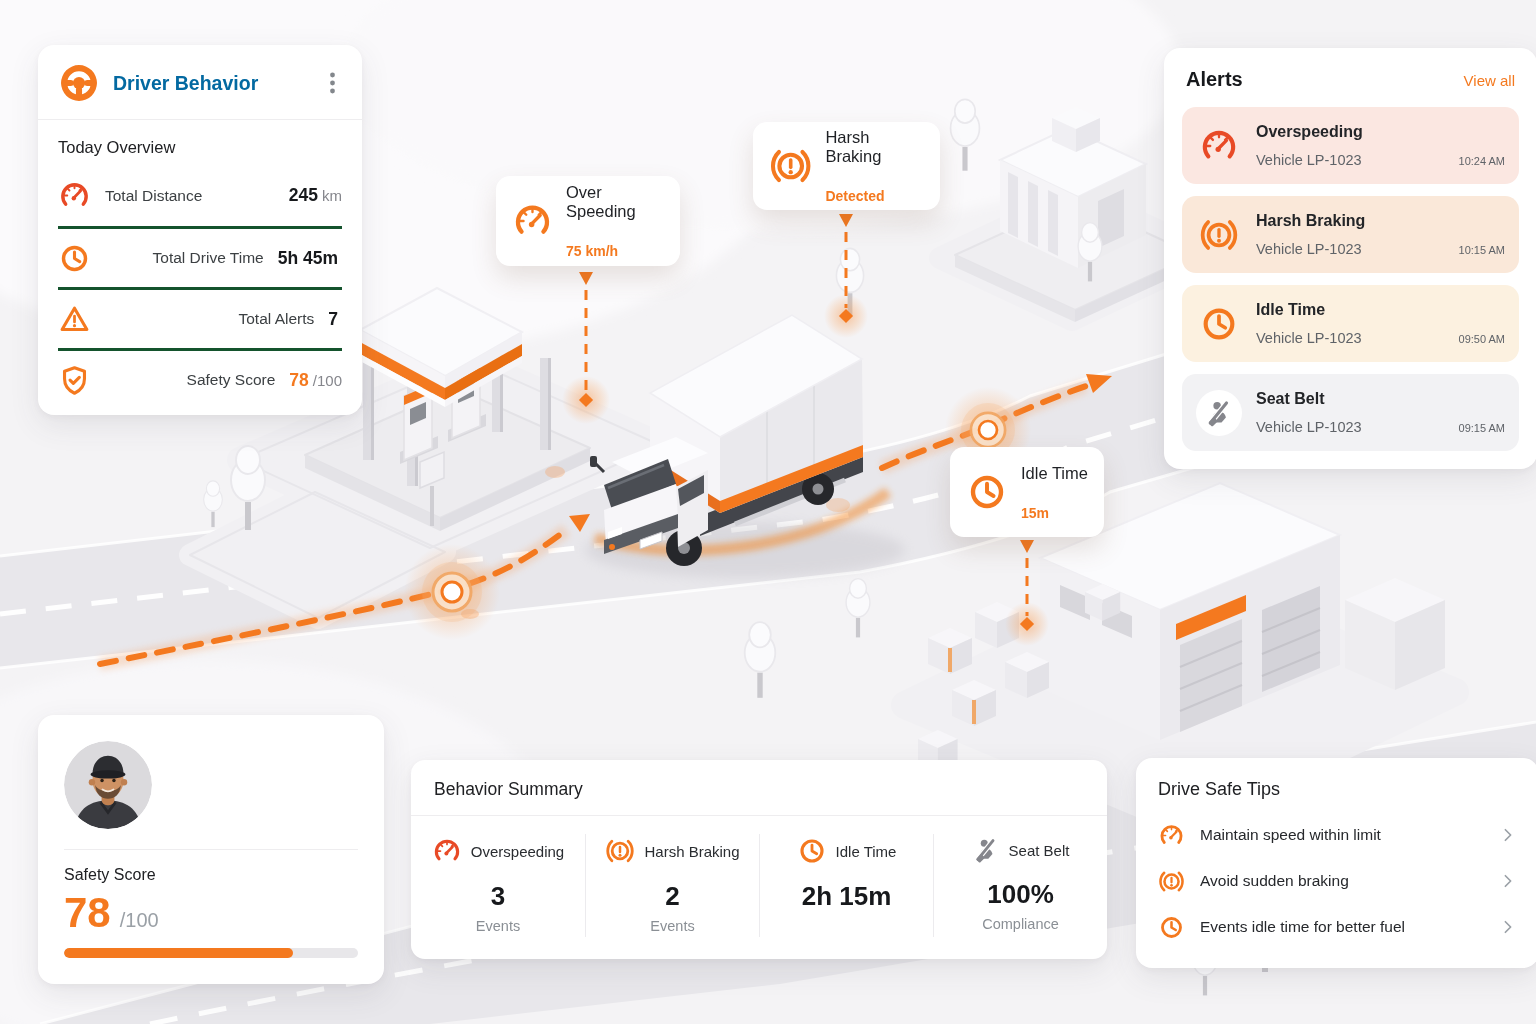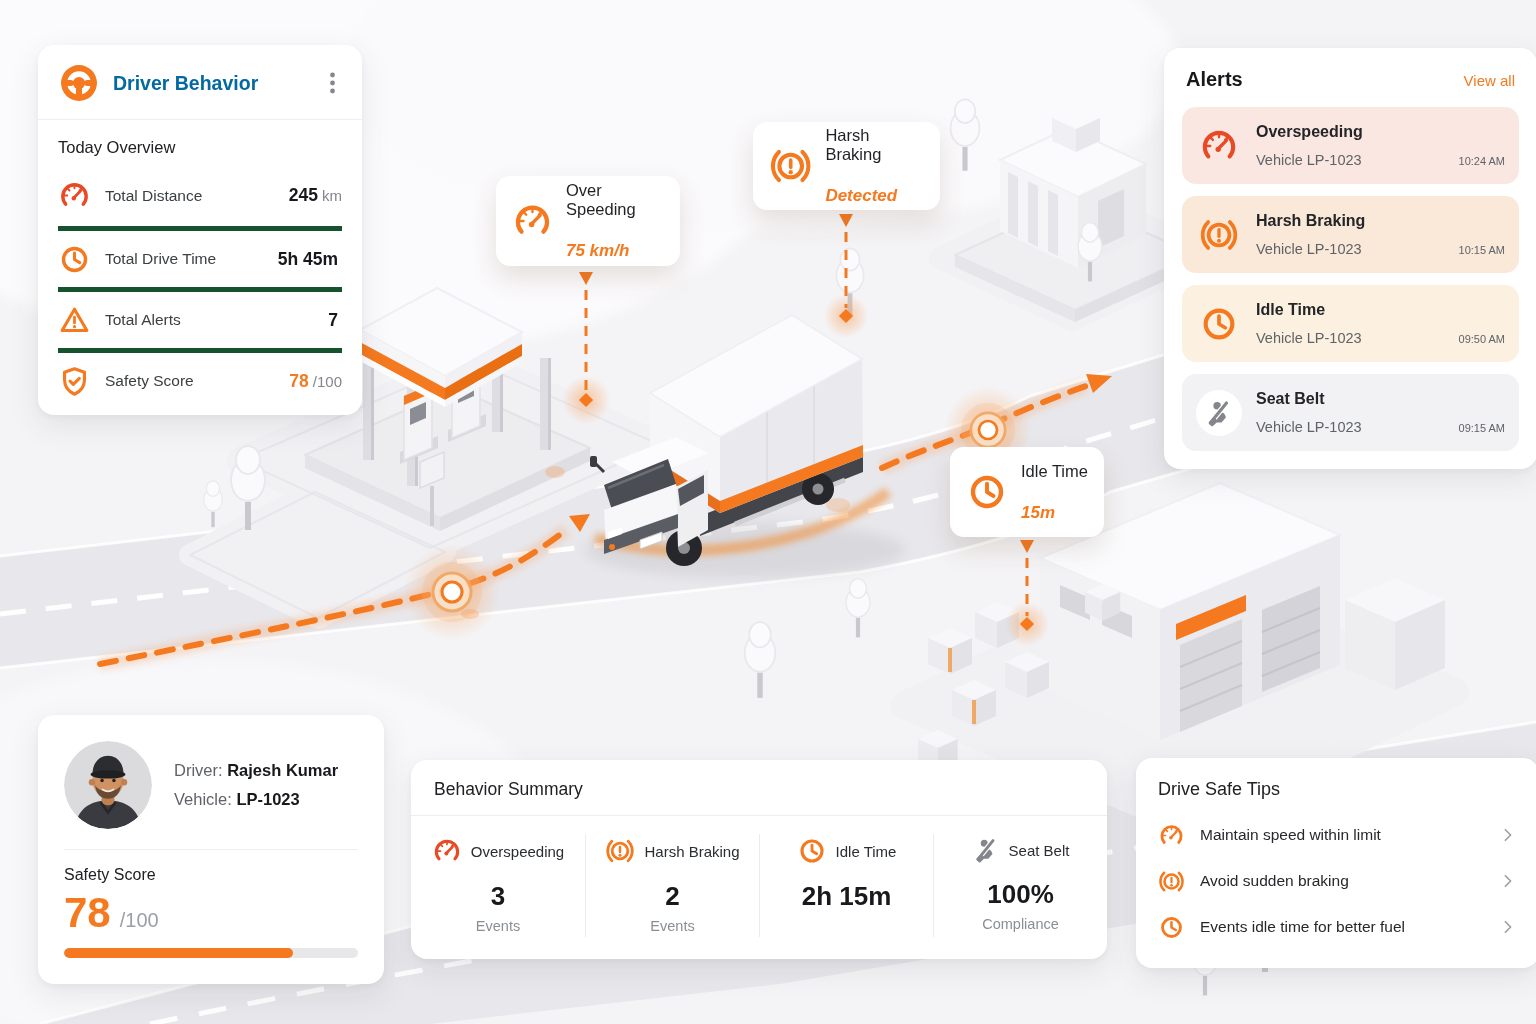--- a/index.html
+++ b/index.html
@@ -17,37 +17,37 @@
     box-shadow:0 10px 30px rgba(70,65,75,.10), 0 2px 6px rgba(70,65,75,.05);
     z-index:10;
   }
   .callout {
     position:absolute; background:#fff; border-radius:14px;
     box-shadow:0 12px 26px rgba(120,90,60,.16);
     display:flex; align-items:center; gap:13px; padding:12px 16px;
     z-index:8;
   }
   .callout .c-title { font-size:16.5px; font-weight:500; color:#1F2125; }
-  .callout .c-value { font-size:17px; font-weight:700; color:#F4791F; margin-top:22px;font-style:italic; }
+  .callout .c-value { font-size:14px; font-weight:700; color:#F4791F; margin-top:22px; }
 
   .ic-orange { color:#F4791F; }
   .ic-red    { color:#E84A26; }
   .ic-gray   { color:#85868C; }
   .icon { display:block; }
 
   
   .db { left:38px; top:45px; width:324px; }
   .db-header { display:flex; align-items:center; gap:13px; padding:17px 18px 15px 20px; }
   .db-title { font-size:19.5px; font-weight:600; color:#0369a1; flex:1; }
   .kebab { width:24px; height:24px; border:none; background:none; cursor:pointer; display:flex; align-items:center; justify-content:center; }
   .hdiv { height:1px; background:#EEEDEF; }
   .db-body { padding:14px 20px 6px 20px; }
   .db-section { font-size:16.5px; font-weight:500; color:#202124; padding:4px 0 8px; }
   .stat-row { display:flex; align-items:center; gap:14px; height:61px; }
-  .stat-row + .stat-row { border-top:5px solid #14532d; }
+  .stat-row + .stat-row { border-top:3px solid #14532d;text-align:right; }
   .stat-label { flex:1; font-size:15.5px; color:#3C4043; }
   .stat-value { font-size:17.5px; font-weight:700; color:#17191C; white-space:nowrap; }
   .stat-value.orange { color:#F4791F; }
   .stat-suffix { font-size:15px; font-weight:400; color:#85868C; margin-left:4px; }
 
   
   .alerts { left:1164px; top:48px; width:373px; padding:20px 18px 18px; }
   .alerts-head { display:flex; align-items:baseline; justify-content:space-between; padding:0 4px; }
   .alerts-title { font-size:20px; font-weight:700; color:#17191C; }
   .view-all { font-size:15px; font-weight:500; color:#F4791F; text-decoration:none; cursor:pointer; }
@@ -74,21 +74,21 @@
   .driver-line b { color:#17191C; font-weight:600; }
   .driver .hdiv { margin:20px 0 16px; }
   .score-label { font-size:16px; color:#202124; }
   .score-row { display:flex; align-items:baseline; gap:9px; margin-top:8px; }
   .score-val { font-size:42px; font-weight:700; color:#F4791F; line-height:1; }
   .score-max { font-size:20px; color:#9AA0A6; }
   .progress { margin-top:14px; height:10px; border-radius:6px; background:#E8E7EA; overflow:hidden; }
   .progress-fill { height:100%; border-radius:6px; background:#F4791F; width:0; }
 
   
-  .summary { left:411px; top:760px; width:696px; padding:19px 0 22px; }
+  .summary { left:411px; top:760px; width:696px; padding:19px 0 22px;border-radius:14px; }
   .summary-title { font-size:17.5px; font-weight:500; color:#202124; padding:0 23px; }
   .summary .hdiv { margin-top:15px; }
   .sum-grid { display:grid; grid-template-columns:repeat(4,1fr); margin-top:18px; }
   .sum-col { display:flex; flex-direction:column; align-items:center; padding:2px 8px; }
   .sum-col + .sum-col { border-left:1px solid #ECEBEE; }
   .sum-head { display:flex; align-items:center; gap:9px; }
   .sum-label { font-size:15px; font-weight:500; color:#2A2D31; }
   .sum-value { margin-top:15px; font-size:26px; font-weight:700; color:#17191C; }
   .sum-sub { margin-top:6px; font-size:14.5px; color:#8A8F95; min-height:17px; }
 
@@ -582,24 +582,20 @@
           <path d="M34,48 C35,59 41,63 48,63 C55,63 61,59 62,48 C58,57 38,57 34,48 Z" fill="#5E4430" opacity="0.9"></path>
           <path d="M42,53 Q48,57 54,53" stroke="#F2E7DC" stroke-width="2" stroke-linecap="round" fill="none"></path>
           <circle cx="41.5" cy="43" r="1.9" fill="#2B2016"></circle>
           <circle cx="54.5" cy="43" r="1.9" fill="#2B2016"></circle>
           <path d="M37.5,38 L45,37.2 M51,37.2 L58.5,38" stroke="#3C2B1C" stroke-width="2.4" stroke-linecap="round"></path>
           <path d="M31,37 C31,23 39,16 48,16 C57,16 65,23 65,37 Z" fill="#2C2D31"></path>
           <ellipse cx="48" cy="36.5" rx="19" ry="4.5" fill="#1F2024"></ellipse>
         </g>
       </svg>
     </div>
-    <div>
-      <div class="driver-line"><span>Driver:</span> <b>Rajesh Kumar</b></div>
-      <div class="driver-line"><span>Vehicle:</span> <b>LP-1023</b></div>
-    </div>
   </div>
   <div class="hdiv"></div>
   <div class="score-label">Safety Score</div>
   <div class="score-row">
     <span class="score-val">78</span>
     <span class="score-max">/100</span>
   </div>
   <div class="progress">
     <div class="progress-fill" style="width: 78%;"></div>
   </div>

